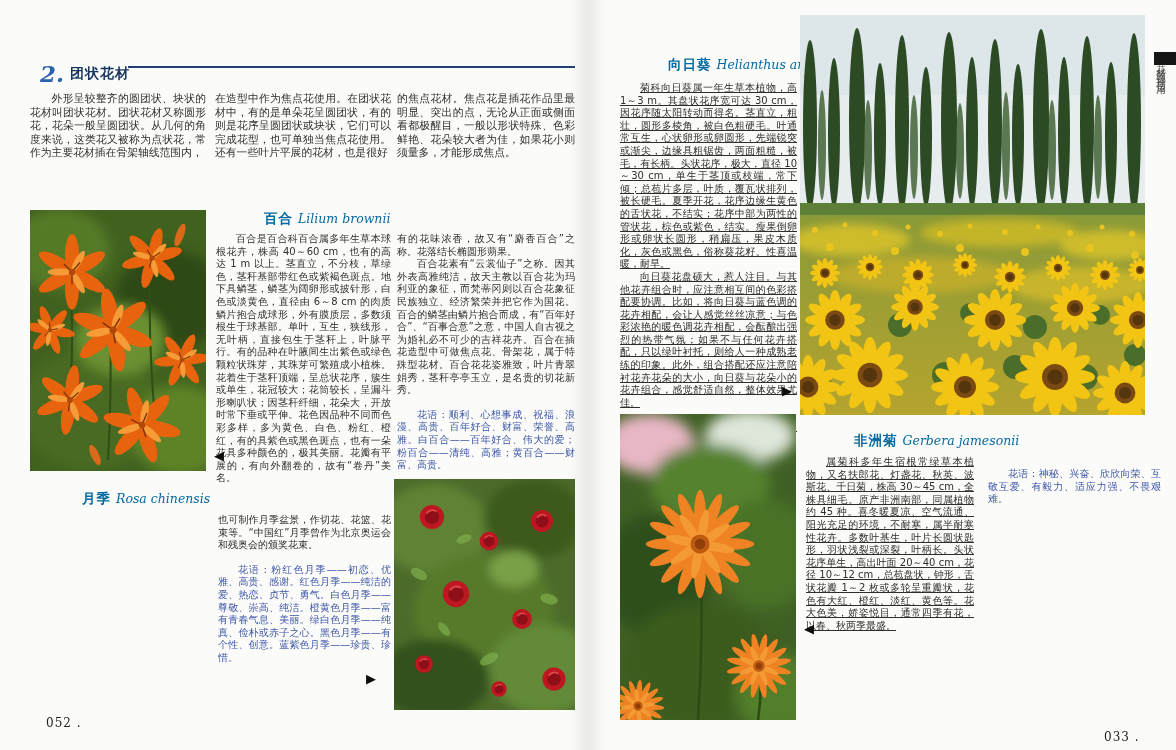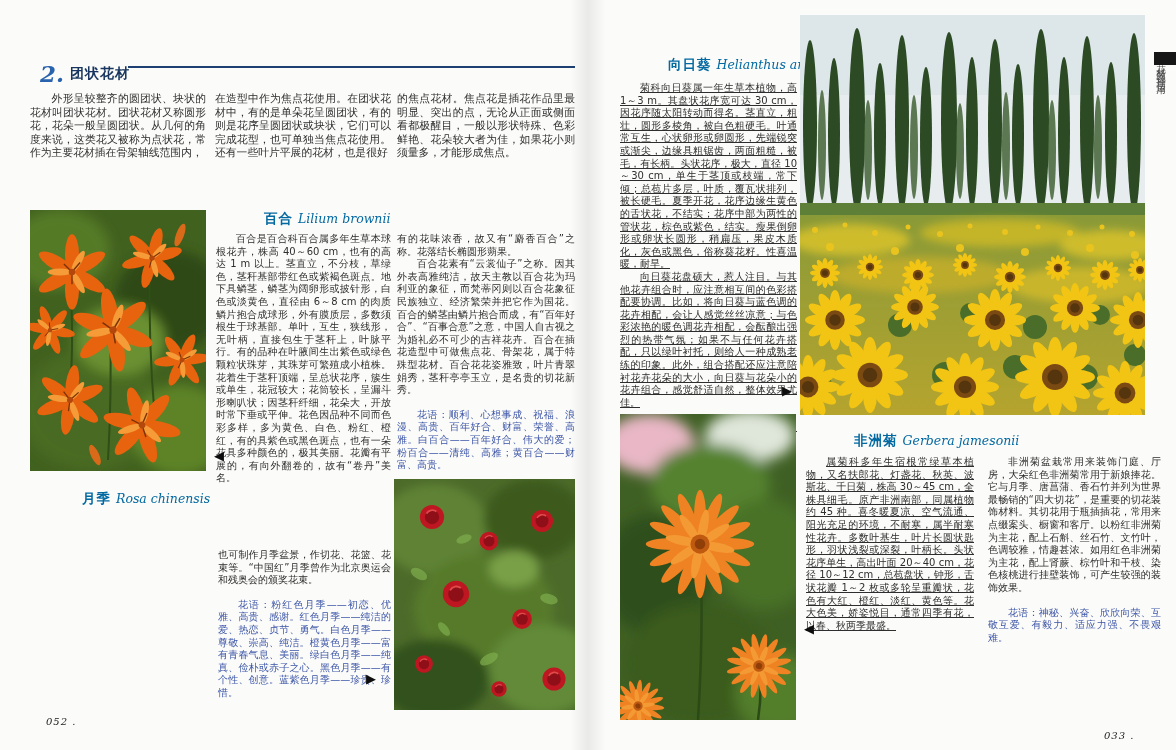--- a/index.html
+++ b/index.html
@@ -45,21 +45,21 @@
   
   .side-tab-block{position:absolute;right:0;top:52px;width:22px;height:13px;background:#161616;}
   .side-tab-text{
     position:absolute;right:9px;top:57px;
     writing-mode:vertical-rl;text-orientation:upright;
     font-size:9.5px;letter-spacing:3px;color:#4a4a4a;
   }
   
   .page-num{
     position:absolute;font-family:"DejaVu Serif","Liberation Serif",serif;
-    font-style:italic;font-size:10px;color:#222;letter-spacing:1px;
+    font-size:12px;color:#222;letter-spacing:1px;
   }
 </style>
 </head>
 <body>
 
 <div class="spread">
 
   <div class="page-header">
     <span class="hdr-num">2.</span><span class="hdr-title">团状花材</span>
   </div>
@@ -142,21 +142,21 @@
     <p class="cont">有的花味浓香，故又有“麝香百合”之称。花落结长椭圆形蒴果。</p>
     <p>百合花素有“云裳仙子”之称。因其外表高雅纯洁，故天主教以百合花为玛利亚的象征，而梵蒂冈则以百合花象征民族独立、经济繁荣并把它作为国花。百合的鳞茎由鳞片抱合而成，有“百年好合”、“百事合意”之意，中国人自古视之为婚礼必不可少的吉祥花卉。百合在插花造型中可做焦点花、骨架花，属于特殊型花材。百合花花姿雅致，叶片青翠娟秀，茎秆亭亭玉立，是名贵的切花新秀。</p>
     <p class="lang">花语：顺利、心想事成、祝福、浪漫、高贵、百年好合、财富、荣誉、高雅。白百合——百年好合、伟大的爱；粉百合——清纯、高雅；黄百合——财富、高贵。</p>
   </div>
 
   <div class="sec-title" style="left:34px;top:488px;">
     <span class="sec-cn">月季</span><span class="sec-latin">Rosa chinensis</span>
   </div>
   <div class="col" style="left:30px;top:514px;width:176px;">
   </div>
-  <div class="col" style="left:218px;top:514px;width:173px;margin-top:35px;">
+  <div class="col" style="left:218px;top:514px;width:173px;">
     <p class="cont">也可制作月季盆景，作切花、花篮、花束等。“中国红”月季曾作为北京奥运会和残奥会的颁奖花束。</p>
     <p class="lang">花语：粉红色月季——初恋、优雅、高贵、感谢。红色月季——纯洁的爱、热恋、贞节、勇气。白色月季——尊敬、崇高、纯洁。橙黄色月季——富有青春气息、美丽。绿白色月季——纯真、俭朴或赤子之心。黑色月季——有个性、创意。蓝紫色月季——珍贵、珍惜。</p>
   </div>
   <div class="pointer" style="left:366px;top:672px;">▶</div>
 
   <div class="photo" style="left:394px;top:479px;width:181px;height:231px;">
     <svg width="181" height="231" viewBox="0 0 181 231">
       <defs>
         <filter id="blur5">
             <feGaussianBlur stdDeviation="5"></feGaussianBlur>
@@ -392,21 +392,20 @@
   </div>
 
   <div class="sec-title" style="left:806px;top:430px;">
     <span class="sec-cn">非洲菊</span><span class="sec-latin">Gerbera jamesonii</span>
   </div>
   <div class="col" style="left:806px;top:456px;width:168px;text-decoration:underline;">
     <p>属菊科多年生宿根常绿草本植物，又名扶郎花、灯盏花、秋英、波斯花、千日菊，株高 30～45 cm，全株具细毛。原产非洲南部，同属植物约 45 种。喜冬暖夏凉、空气流通、阳光充足的环境，不耐寒，属半耐寒性花卉。多数叶基生，叶片长圆状匙形，羽状浅裂或深裂，叶柄长。头状花序单生，高出叶面 20～40 cm，花径 10～12 cm，总苞盘状，钟形，舌状花瓣 1～2 枚或多轮呈重瓣状，花色有大红、橙红、淡红、黄色等。花大色美，娇姿悦目，通常四季有花，以春、秋两季最盛。</p>
   </div>
   <div class="pointer" style="left:804px;top:622px;">◀</div>
   <div class="col" style="left:988px;top:456px;width:173px;">
-    <p>非洲菊盆栽常用来装饰门庭、厅房，大朵红色非洲菊常用于新娘捧花。它与月季、唐菖蒲、香石竹并列为世界最畅销的“四大切花”，是重要的切花装饰材料。其切花用于瓶插插花，常用来点缀案头、橱窗和客厅。以粉红非洲菊为主花，配上石斛、丝石竹、文竹叶，色调较雅，情趣甚浓。如用红色非洲菊为主花，配上肾蕨、棕竹叶和干枝、染色核桃进行挂壁装饰，可产生较强的装饰效果。</p>
     <p class="lang">花语：神秘、兴奋、欣欣向荣、互敬互爱、有毅力、适应力强、不畏艰难。</p>
   </div>
 
   <div class="side-tab-block"></div>
   <div class="side-tab-text">花材的选择与运用</div>
 
   <div class="page-num" style="left:1104px;top:730px;">033 .</div>
 
   <div class="fold"></div>
 </div>

